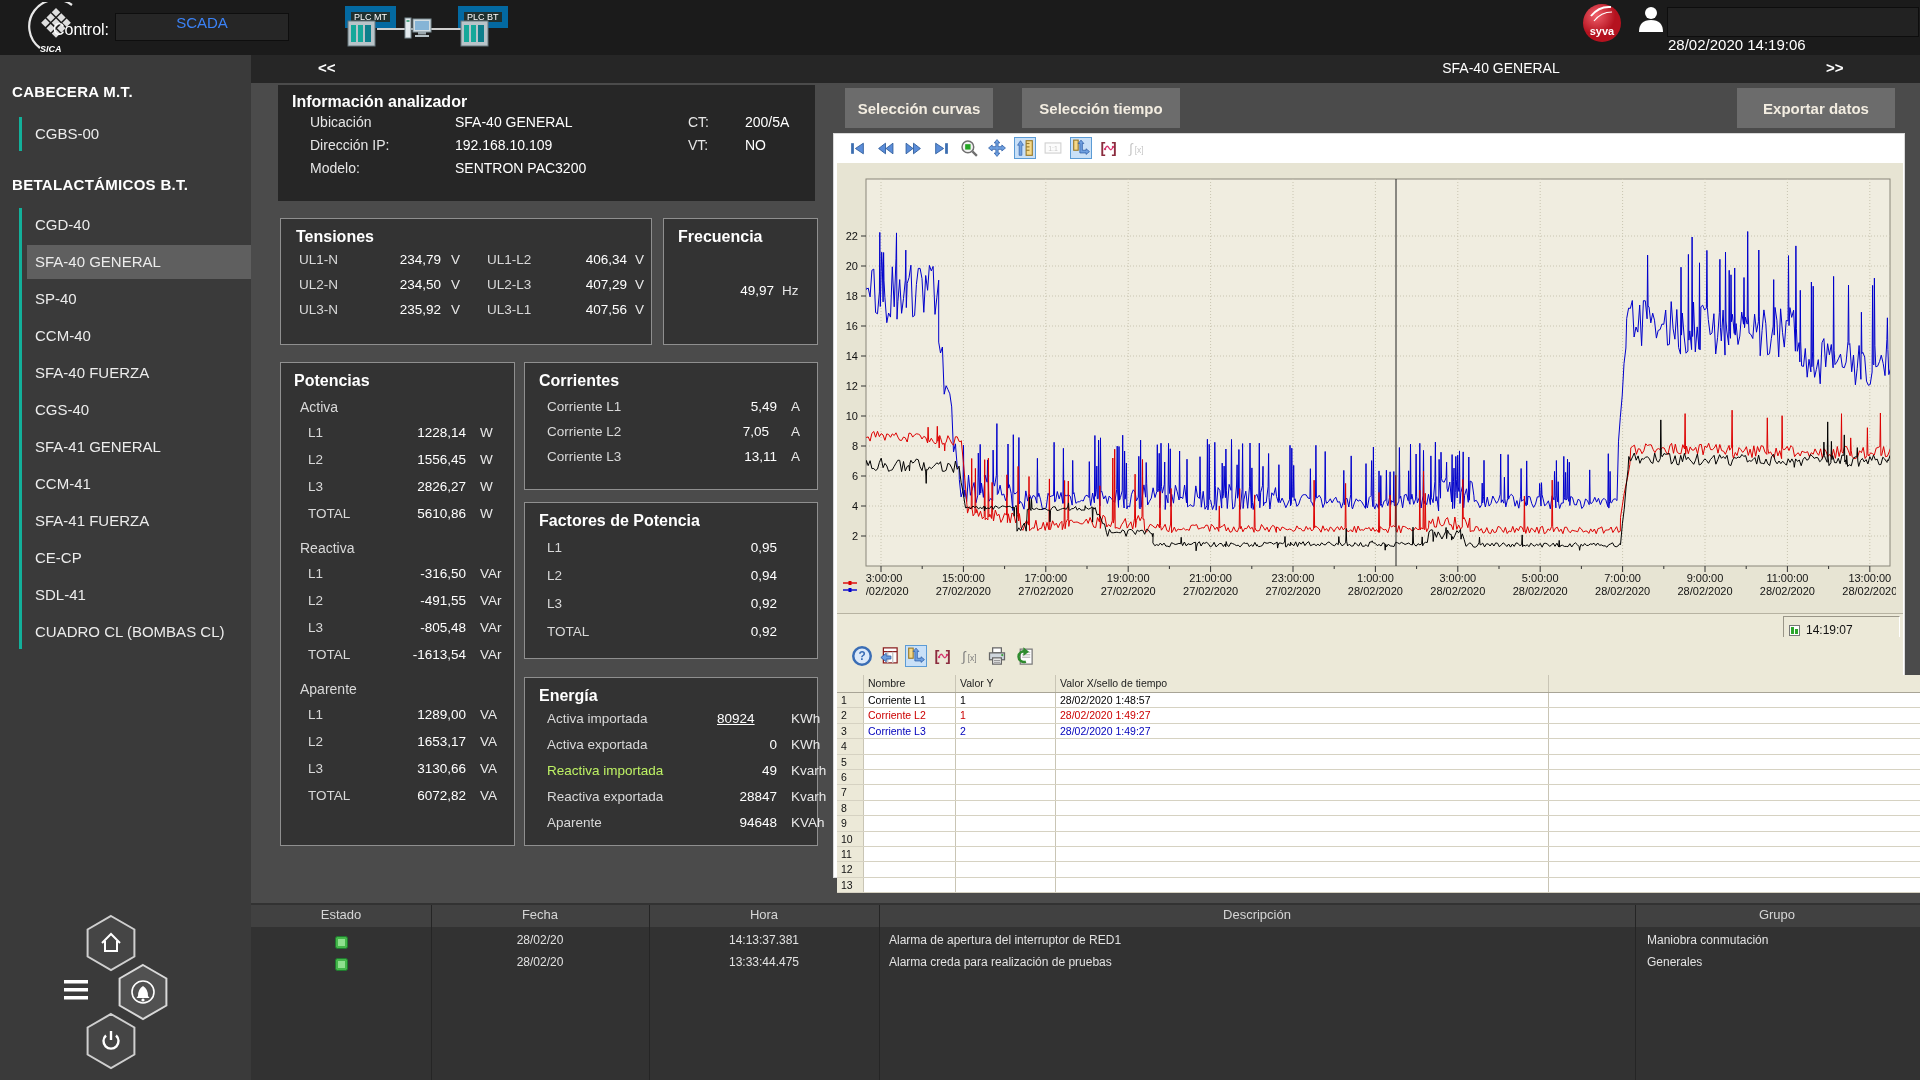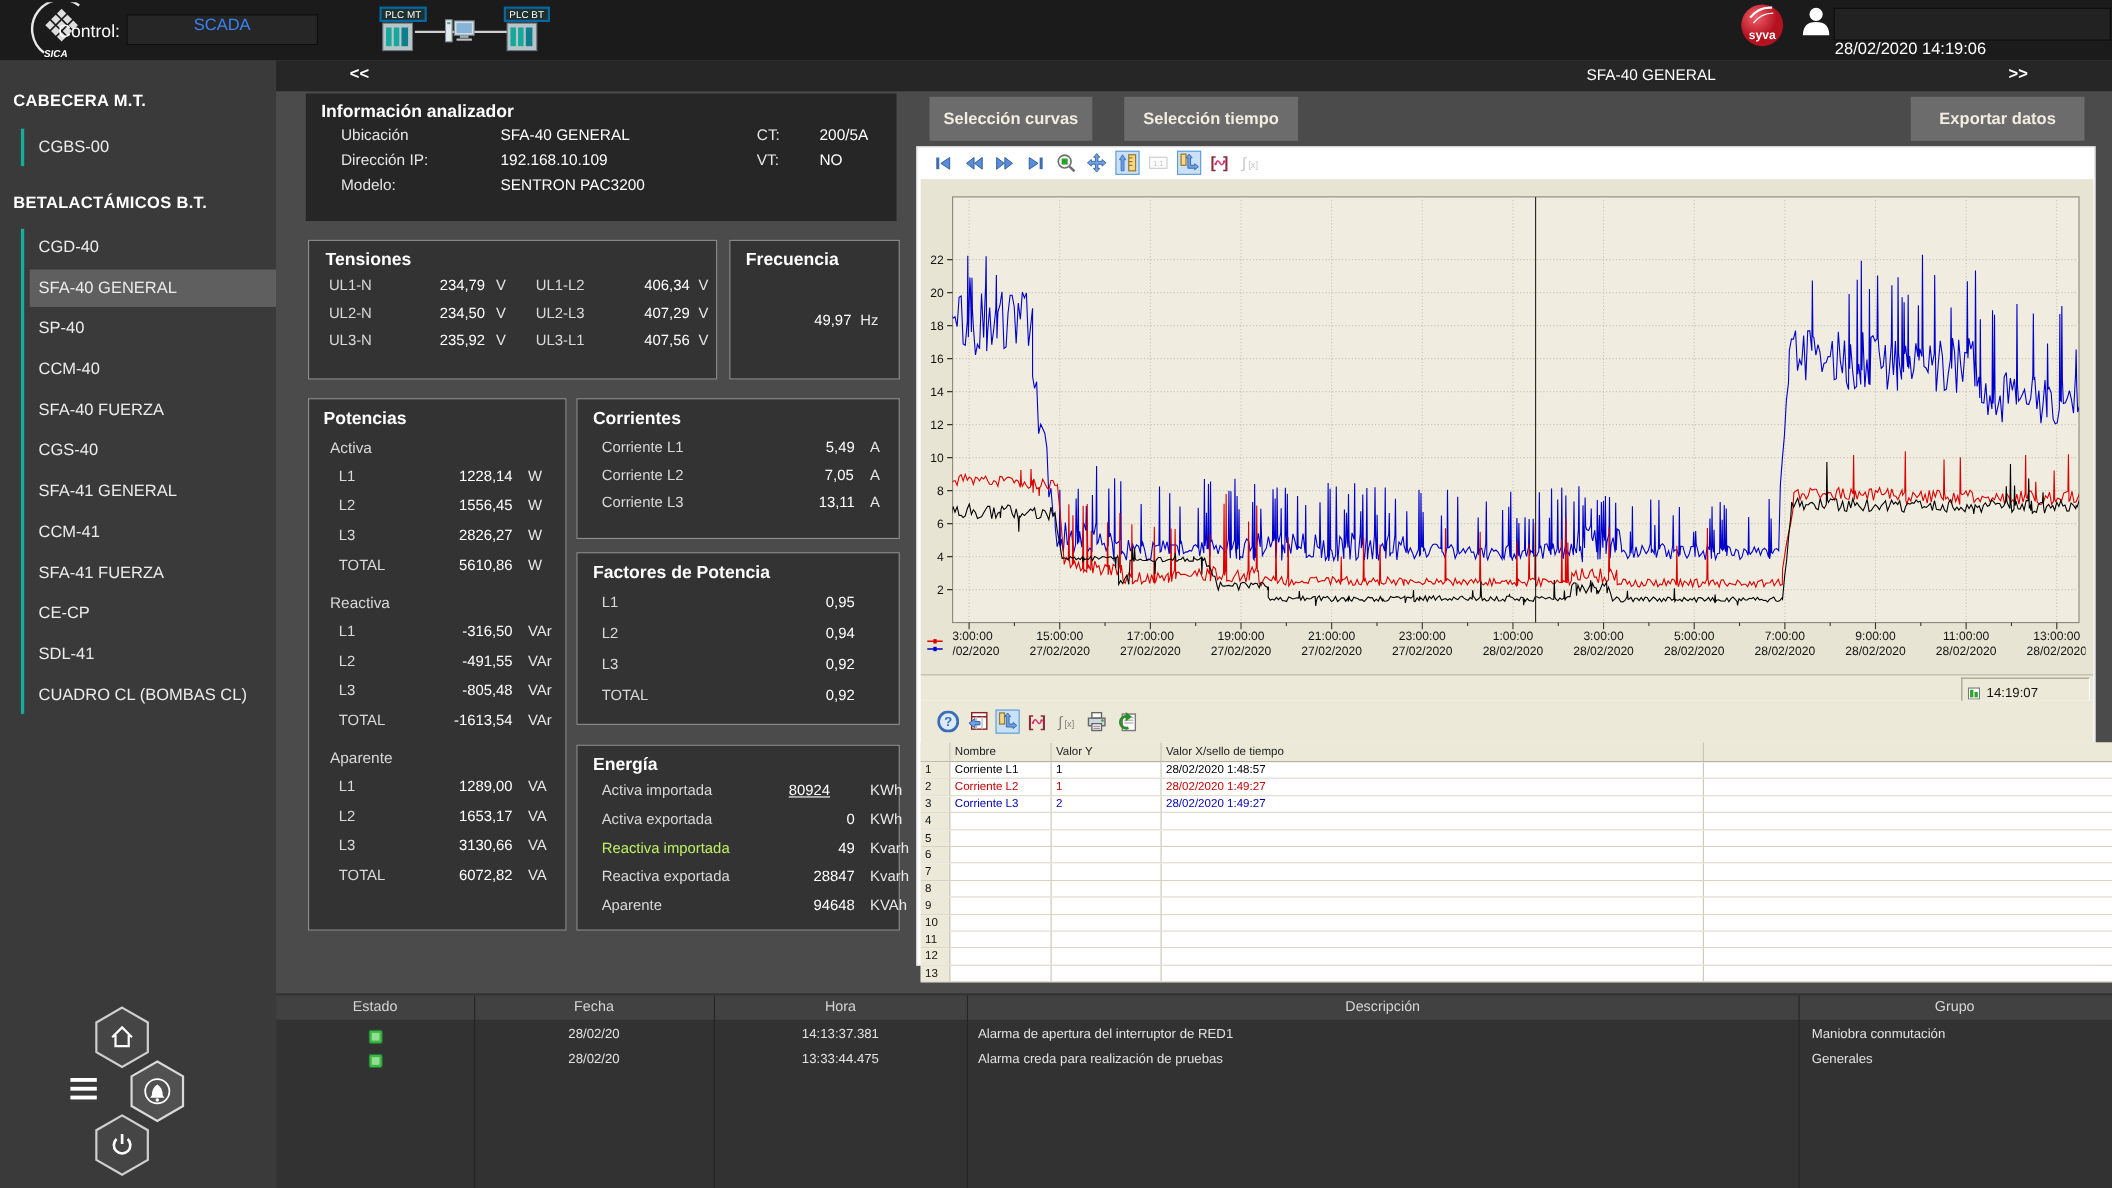--- a/index.html
+++ b/index.html
@@ -3,21 +3,21 @@
 <meta charset="utf-8">
 <style>
   html,body{margin:0;padding:0;}
   body{width:1920px;height:1080px;position:relative;overflow:hidden;
        background:#4b4b4b;font-family:"Liberation Sans",sans-serif;color:#fff;}
   .abs{position:absolute;}
   
   #topbar{left:0;top:0;width:1920px;height:55px;background:#1b1b1b;}
   #scada-box{left:115px;top:13px;width:172px;height:26px;background:#262626;border:1px solid #0e0e0e;
              color:#3b82f6;font-size:15px;display:flex;align-items:flex-start;justify-content:center;}
-  .plc-label{border:2px solid #0369a1;color:#fff;font-size:9px;padding:0 3px;background:#20302f;}
+  .plc-label{border:6px solid #0369a1;color:#fff;font-size:9px;padding:0 3px;background:#20302f;}
   #user-box{left:1667px;top:7px;width:250px;height:28px;background:#222;border:1px solid #0d0d0d;}
   #topbar-date{left:1668px;top:36px;font-size:15px;color:#fff;}
   
   #sidebar{left:0;top:55px;width:251px;height:1025px;background:#3a3a3a;}
   .side-header{position:absolute;left:12px;font-size:15px;font-weight:bold;color:#fff;letter-spacing:.3px;}
   .side-item{position:absolute;left:35px;height:34px;line-height:34px;font-size:15px;color:#ececec;width:216px;cursor:default;}
   .side-item.sel{left:27px;padding-left:8px;background:#5f5f5f;}
   .teal-bar{position:absolute;left:19px;width:3px;background:#12b09a;}
   
   #titlebar{left:251px;top:55px;width:1669px;height:28px;background:#262626;}
@@ -223,21 +223,21 @@
     <div style="position: absolute; left: 27px; top: 284px; width: 196px; font-size: 13.5px;"><span style="color: rgb(217, 217, 217);">TOTAL</span><span style="position: absolute; left: 58px; width: 100px; text-align: right;">-1613,54</span><span style="position: absolute; left: 172px; color: rgb(232, 232, 232);">VAr</span></div>
     <div style="position: absolute; left: 19px; top: 318px; font-size: 14px; color: rgb(217, 217, 217);">Aparente</div>
     <div style="position: absolute; left: 27px; top: 344px; width: 196px; font-size: 13.5px;"><span style="color: rgb(217, 217, 217);">L1</span><span style="position: absolute; left: 58px; width: 100px; text-align: right;">1289,00</span><span style="position: absolute; left: 172px; color: rgb(232, 232, 232);">VA</span></div>
     <div style="position: absolute; left: 27px; top: 371px; width: 196px; font-size: 13.5px;"><span style="color: rgb(217, 217, 217);">L2</span><span style="position: absolute; left: 58px; width: 100px; text-align: right;">1653,17</span><span style="position: absolute; left: 172px; color: rgb(232, 232, 232);">VA</span></div>
     <div style="position: absolute; left: 27px; top: 398px; width: 196px; font-size: 13.5px;"><span style="color: rgb(217, 217, 217);">L3</span><span style="position: absolute; left: 58px; width: 100px; text-align: right;">3130,66</span><span style="position: absolute; left: 172px; color: rgb(232, 232, 232);">VA</span></div>
     <div style="position: absolute; left: 27px; top: 425px; width: 196px; font-size: 13.5px;"><span style="color: rgb(217, 217, 217);">TOTAL</span><span style="position: absolute; left: 58px; width: 100px; text-align: right;">6072,82</span><span style="position: absolute; left: 172px; color: rgb(232, 232, 232);">VA</span></div>
   </div>
 <div class="panel" id="p-corrientes" style="left:524px;top:362px;width:294px;height:128px">
     <div class="ptitle" style="position: absolute; left: 14px; top: 9px;">Corrientes</div>
     <div style="position: absolute; left: 22px; top: 36px; width: 250px; font-size: 13.5px;"><span style="color: rgb(217, 217, 217);">Corriente L1</span><span style="position: absolute; left: 170px; width: 60px; text-align: right;">5,49</span><span style="position: absolute; left: 244px; color: rgb(232, 232, 232);">A</span></div>
-    <div style="position: absolute; left: 22px; top: 61px; width: 250px; font-size: 13.5px;"><span style="color: rgb(217, 217, 217);">Corriente L2</span><span style="position: absolute; left: 186px; width: 60px; text-align: center;">7,05</span><span style="position: absolute; left: 244px; color: rgb(232, 232, 232);">A</span></div>
+    <div style="position: absolute; left: 22px; top: 61px; width: 250px; font-size: 13.5px;"><span style="color: rgb(217, 217, 217);">Corriente L2</span><span style="position: absolute; left: 162px; width: 60px; text-align: right;">7,05</span><span style="position: absolute; left: 244px; color: rgb(232, 232, 232);">A</span></div>
     <div style="position: absolute; left: 22px; top: 86px; width: 250px; font-size: 13.5px;"><span style="color: rgb(217, 217, 217);">Corriente L3</span><span style="position: absolute; left: 170px; width: 60px; text-align: right;">13,11</span><span style="position: absolute; left: 244px; color: rgb(232, 232, 232);">A</span></div>
   </div>
 <div class="panel" id="p-factores" style="left:524px;top:502px;width:294px;height:157px">
     <div class="ptitle" style="position: absolute; left: 14px; top: 9px;">Factores de Potencia</div>
     <div style="position: absolute; left: 22px; top: 37px; width: 220px; font-size: 13.5px;"><span style="color: rgb(217, 217, 217);">L1</span><span style="position: absolute; left: 170px; width: 60px; text-align: right;">0,95</span></div>
     <div style="position: absolute; left: 22px; top: 65px; width: 220px; font-size: 13.5px;"><span style="color: rgb(217, 217, 217);">L2</span><span style="position: absolute; left: 170px; width: 60px; text-align: right;">0,94</span></div>
     <div style="position: absolute; left: 22px; top: 93px; width: 220px; font-size: 13.5px;"><span style="color: rgb(217, 217, 217);">L3</span><span style="position: absolute; left: 170px; width: 60px; text-align: right;">0,92</span></div>
     <div style="position: absolute; left: 22px; top: 121px; width: 220px; font-size: 13.5px;"><span style="color: rgb(217, 217, 217);">TOTAL</span><span style="position: absolute; left: 170px; width: 60px; text-align: right;">0,92</span></div>
   </div>
 <div class="panel" id="p-energia" style="left:524px;top:677px;width:294px;height:169px">

